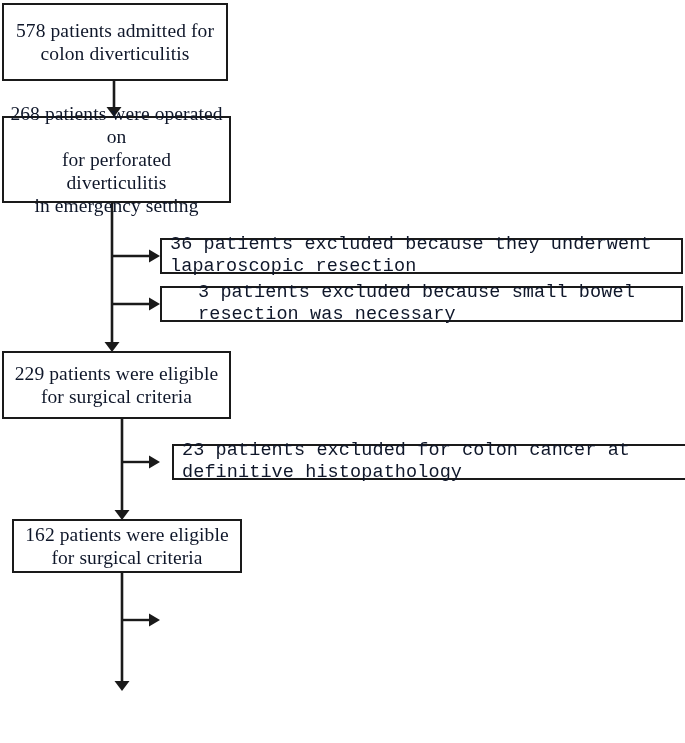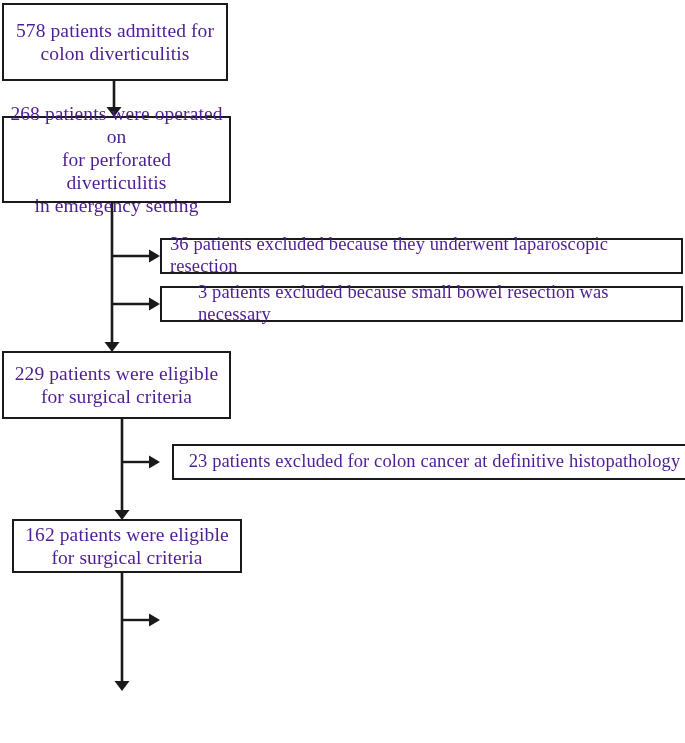--- a/index.html
+++ b/index.html
@@ -30,40 +30,41 @@
   .node {
     position: absolute;
     box-sizing: border-box;
     background: #ffffff;
     border: 2.2px solid #1a1a1a;
     display: flex;
     align-items: center;
     justify-content: center;
     text-align: center;
     line-height: 1.18;
-    color: #4c1d95;
+    color: #0f172a;
     letter-spacing: 0.1px;
   }
   .node .label {
     display: block;
     padding: 0 6px;
     white-space: pre-line;
   }
   
   .node.main {
     font-size: 19.5px;
   }
   .node.main .label {
     text-align: center;
   }
   
   .node.exclusion {
     font-size: 18.5px;
-    justify-content: center;
+    justify-content: flex-end;
     border-width: 2.2px;
+    font-family: Liberation Mono, monospace;
   }
   .node.exclusion .label {
     text-align: left;
     padding-left: 8px;
   }
   
   #node-admitted    { left: 2px;  top: 3px;   width: 226px; height: 78px; }
   #node-operated    { left: 2px;  top: 116px; width: 229px; height: 87px; }
   #node-eligible-1  { left: 2px;  top: 351px; width: 229px; height: 68px; }
   #node-eligible-2  { left: 12px; top: 519px; width: 230px; height: 54px; }

